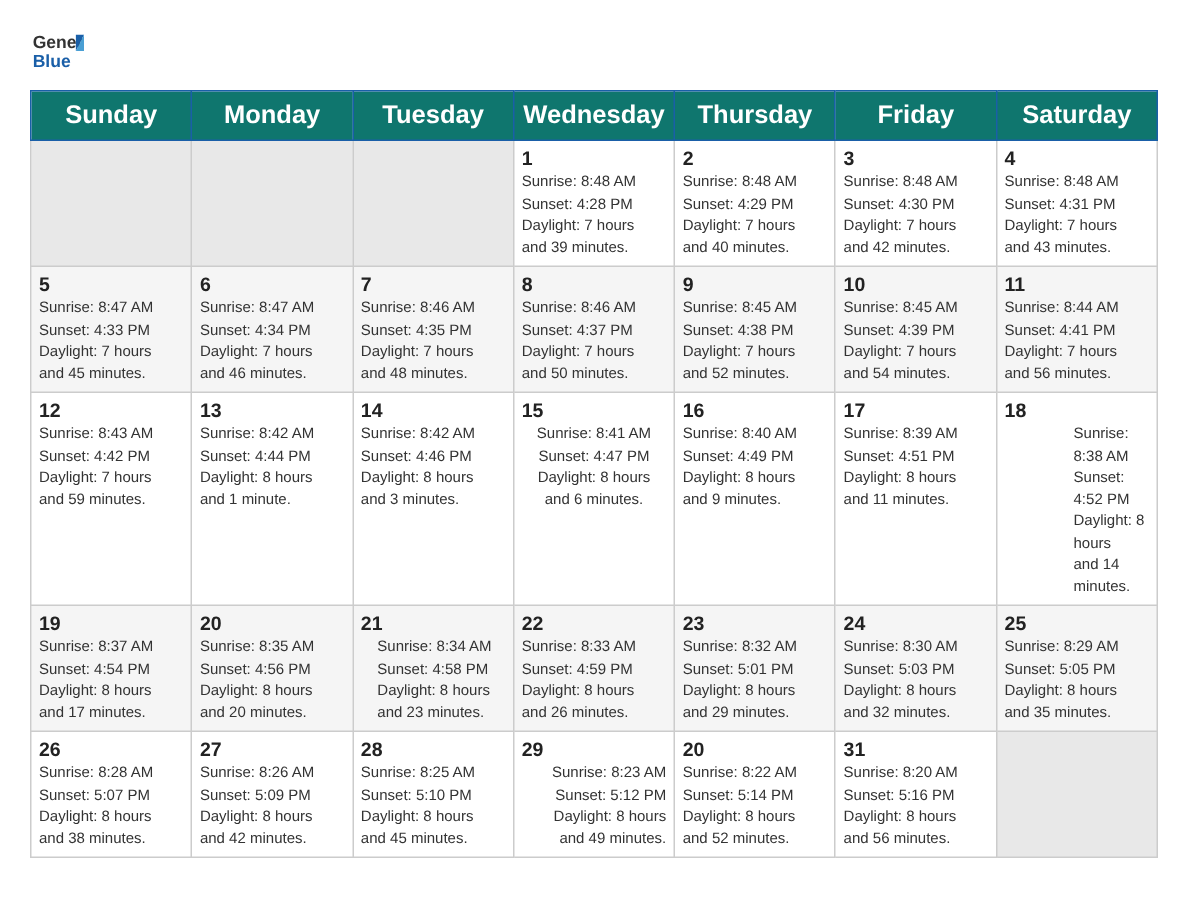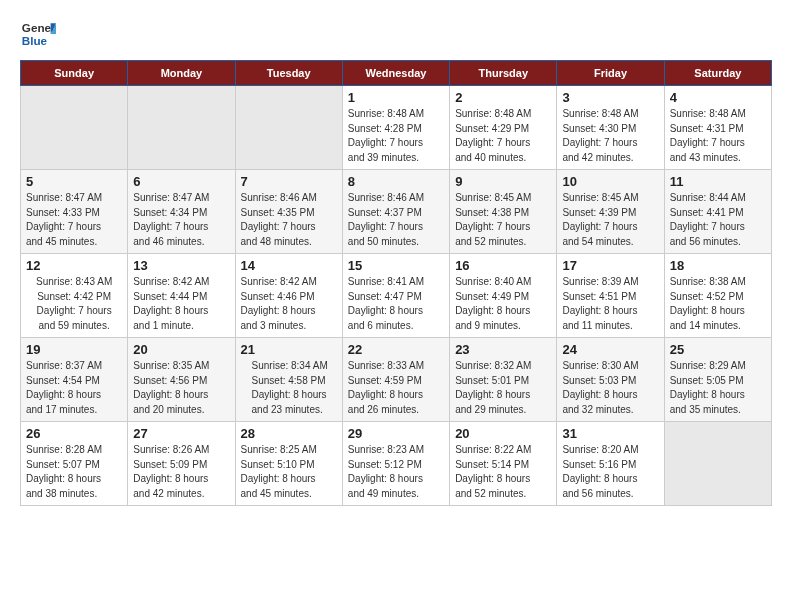--- a/index.html
+++ b/index.html
@@ -38,24 +38,24 @@
       font-size: 16px;
       font-weight: normal;
       color: #333;
     }
     table {
       width: 100%;
       border-collapse: collapse;
       table-layout: fixed;
     }
     thead tr th {
-      background: #7f1d1d;
+      background: #0f766e;
       color: #fff;
       text-align: center;
-      font-size: 11px;
+      font-size: 17px;
       font-weight: bold;
       padding: 6px 2px;
       border: 1px solid #1a5fa8;
     }
     tbody tr td {
       border: 1px solid #ccc;
       vertical-align: top;
       padding: 4px 5px;
       font-size: 10.5px;
       color: #333;
@@ -198,63 +198,63 @@
           <span class="day-number">11</span>
           <div class="cell-info" style="white-space: pre-line;">Sunrise: 8:44 AM
 Sunset: 4:41 PM
 Daylight: 7 hours
 and 56 minutes.</div>
         </td>
       </tr>
       <tr>
         <td>
           <span class="day-number">12</span>
-          <div class="cell-info" style="white-space: pre-line; text-align: center;">Sunrise: 8:43 AM
+          <div class="cell-info" style="white-space: pre-line;">Sunrise: 8:43 AM
 Sunset: 4:42 PM
 Daylight: 7 hours
 and 59 minutes.</div>
         </td>
         <td>
           <span class="day-number">13</span>
           <div class="cell-info" style="white-space: pre-line;">Sunrise: 8:42 AM
 Sunset: 4:44 PM
 Daylight: 8 hours
 and 1 minute.</div>
         </td>
         <td>
           <span class="day-number">14</span>
           <div class="cell-info" style="white-space: pre-line;">Sunrise: 8:42 AM
 Sunset: 4:46 PM
 Daylight: 8 hours
 and 3 minutes.</div>
         </td>
         <td>
           <span class="day-number">15</span>
-          <div class="cell-info" style="white-space: pre-line;">Sunrise: 8:41 AM
+          <div class="cell-info" style="white-space: pre-line; text-align: center;">Sunrise: 8:41 AM
 Sunset: 4:47 PM
 Daylight: 8 hours
 and 6 minutes.</div>
         </td>
         <td>
           <span class="day-number">16</span>
           <div class="cell-info" style="white-space: pre-line;">Sunrise: 8:40 AM
 Sunset: 4:49 PM
 Daylight: 8 hours
 and 9 minutes.</div>
         </td>
         <td>
           <span class="day-number">17</span>
           <div class="cell-info" style="white-space: pre-line;">Sunrise: 8:39 AM
 Sunset: 4:51 PM
 Daylight: 8 hours
 and 11 minutes.</div>
         </td>
         <td>
           <span class="day-number">18</span>
-          <div class="cell-info" style="white-space: pre-line;">Sunrise: 8:38 AM
+          <div class="cell-info" style="white-space: pre-line; margin-left: 46px;">Sunrise: 8:38 AM
 Sunset: 4:52 PM
 Daylight: 8 hours
 and 14 minutes.</div>
         </td>
       </tr>
       <tr>
         <td>
           <span class="day-number">19</span>
           <div class="cell-info" style="white-space: pre-line;">Sunrise: 8:37 AM
 Sunset: 4:54 PM
@@ -321,21 +321,21 @@
         </td>
         <td>
           <span class="day-number">28</span>
           <div class="cell-info" style="white-space: pre-line;">Sunrise: 8:25 AM
 Sunset: 5:10 PM
 Daylight: 8 hours
 and 45 minutes.</div>
         </td>
         <td>
           <span class="day-number">29</span>
-          <div class="cell-info" style="white-space: pre-line;">Sunrise: 8:23 AM
+          <div class="cell-info" style="white-space: pre-line; text-align: right;">Sunrise: 8:23 AM
 Sunset: 5:12 PM
 Daylight: 8 hours
 and 49 minutes.</div>
         </td>
         <td>
           <span class="day-number">20</span>
           <div class="cell-info" style="white-space: pre-line;">Sunrise: 8:22 AM
 Sunset: 5:14 PM
 Daylight: 8 hours
 and 52 minutes.</div>

